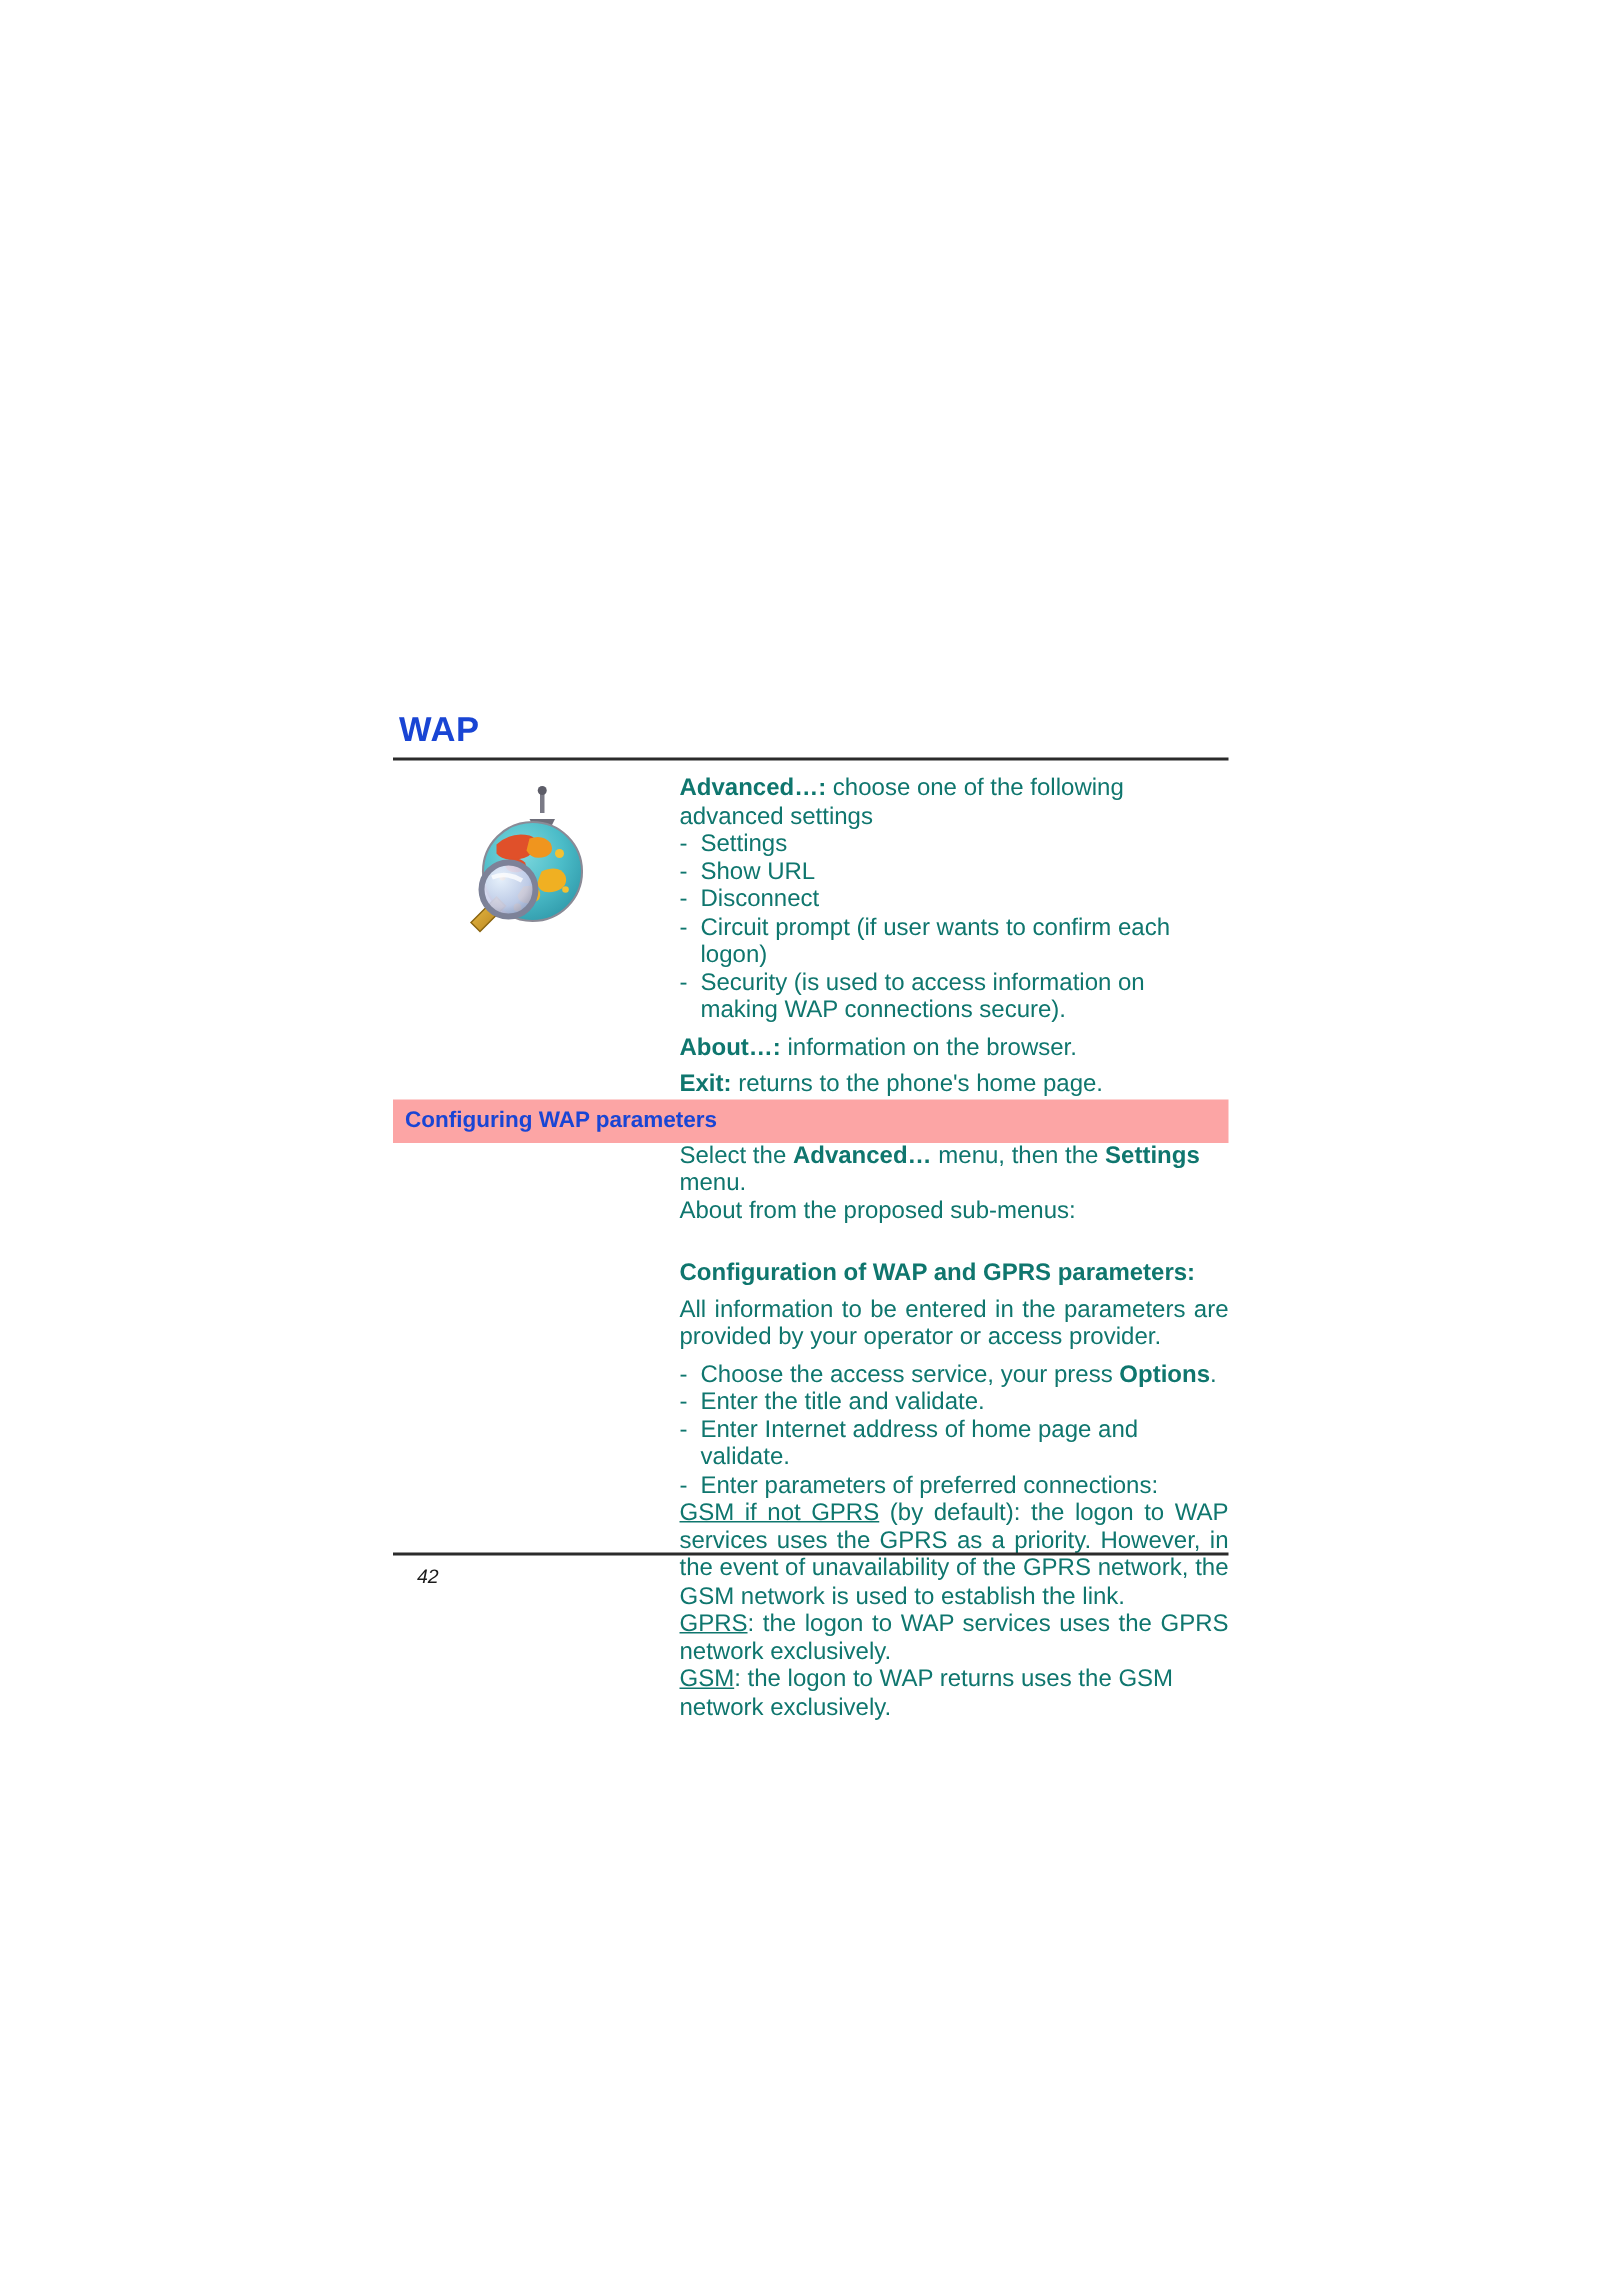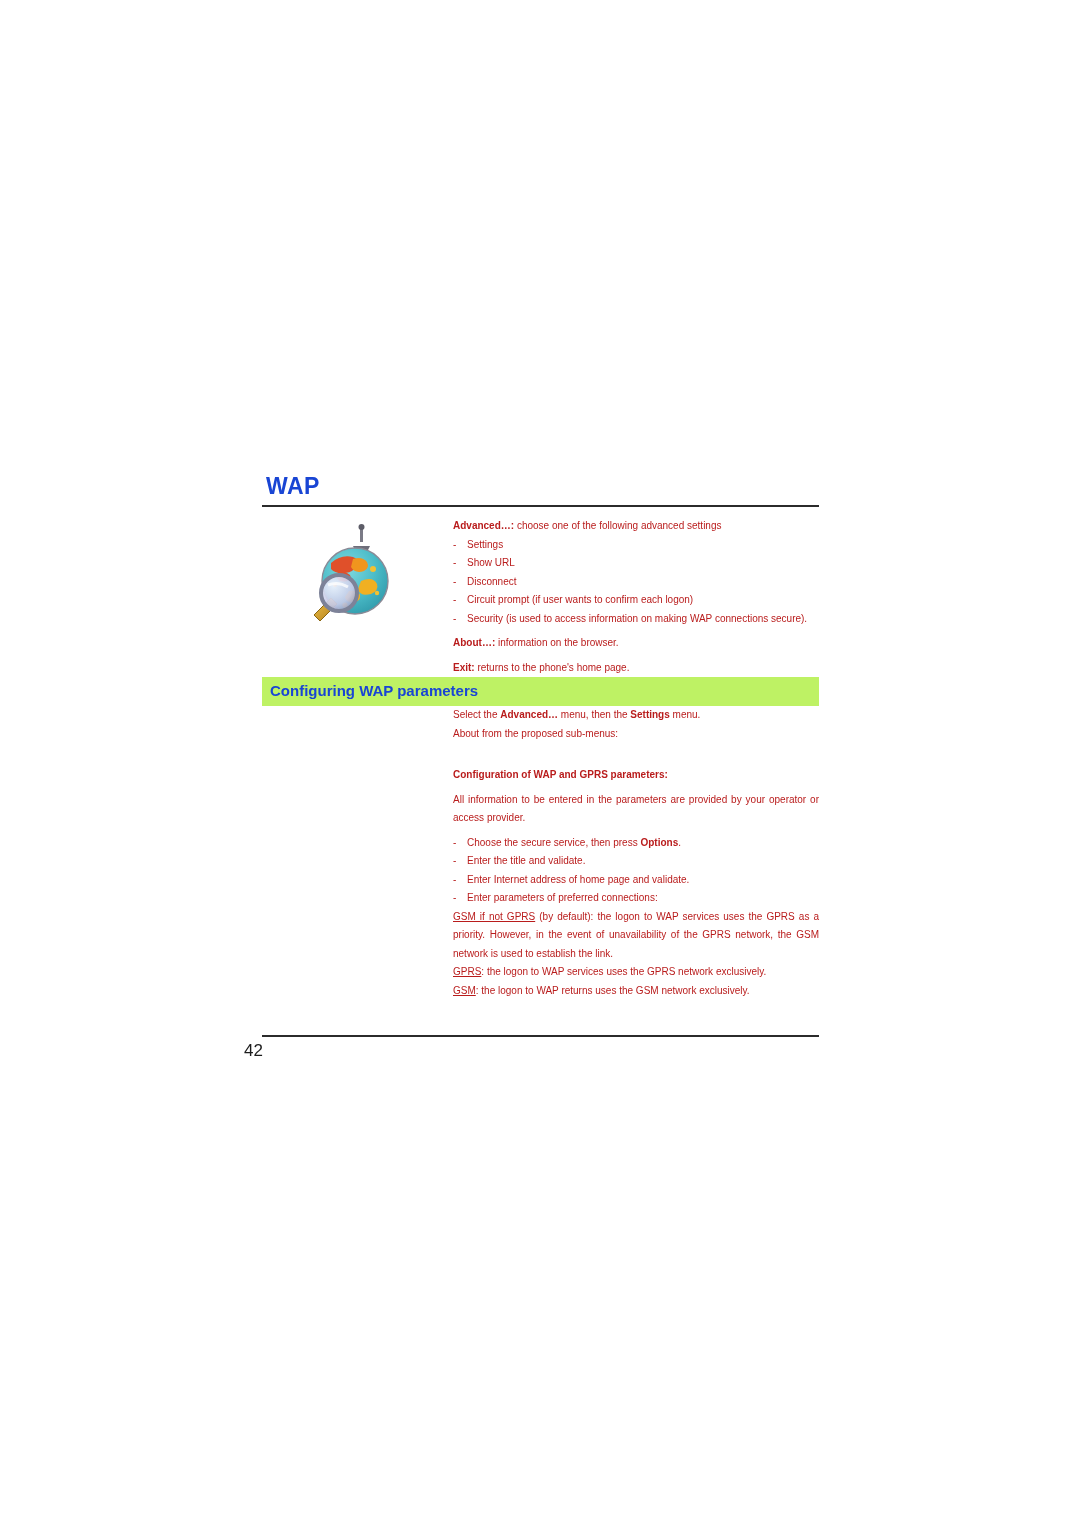--- a/index.html
+++ b/index.html
@@ -66,22 +66,22 @@
   }
   .globe-icon svg { display: block; width: 112px; height: 112px; }
 
   .intro-text {
     margin-left: 191px;   
     width: 366px;
   }
 
   
   .btxt {
-    color: #b91c1c;
-    font-size: 10px;
+    color: #0f766e;
+    font-size: 16px;
     line-height: 18.5px;
   }
   .btxt b, .bold { font-weight: bold; }
   .ital { font-style: italic; }
   .uline { text-decoration: underline; }
 
   p.line { margin: 0; }
   .gap-s { height: 6px; }
   .gap-m { height: 11px; }
 
@@ -98,21 +98,21 @@
   }
   ul.dash > li .dash-mark {
     position: absolute;
     left: 0;
     top: 0;
   }
 
   
   .banner {
     width: 557px;
-    background: #bef264;
+    background: #fca5a5;
     padding: 4px 0 5px 8px;
     box-sizing: border-box;
     margin: 0;
   }
   .banner-label {
     font-size: 15px;
     font-weight: bold;
     color: #1945d4;
     line-height: 20px;
   }
@@ -129,25 +129,26 @@
   .rule-bottom {
     position: absolute;
     left: 262px;
     top: 1035px;
     width: 557px;
     height: 0;
     border-top: 2px solid #2b2b2b;
   }
   .page-number {
     position: absolute;
-    left: 244px;
+    left: 278px;
     top: 1042px;
-    font-size: 17px;
+    font-size: 13px;
     color: #1c1c1c;
     line-height: 17px;
+    font-style: italic;
   }
 </style>
 </head>
 <body>
 
 <div class="page">
 
   <div class="content">
 
     <h1 class="chapter-title">WAP</h1>
@@ -265,21 +266,21 @@
 
       <div class="gap-s"></div>
 
       <p class="line just">All information to be entered in the parameters are provided by your operator or access provider.</p>
 
       <div class="gap-s"></div>
 
       <ul class="dash">
         <li>
           <span class="dash-mark">-</span>
-          <span>Choose the secure service, then press </span><b>Options</b><span>.</span>
+          <span>Choose the access service, your press </span><b>Options</b><span>.</span>
         </li>
         <li>
           <span class="dash-mark">-</span>
           <span>Enter the title and validate.</span>
         </li>
         <li>
           <span class="dash-mark">-</span>
           <span>Enter Internet address of home page and validate.</span>
         </li>
         <li>

